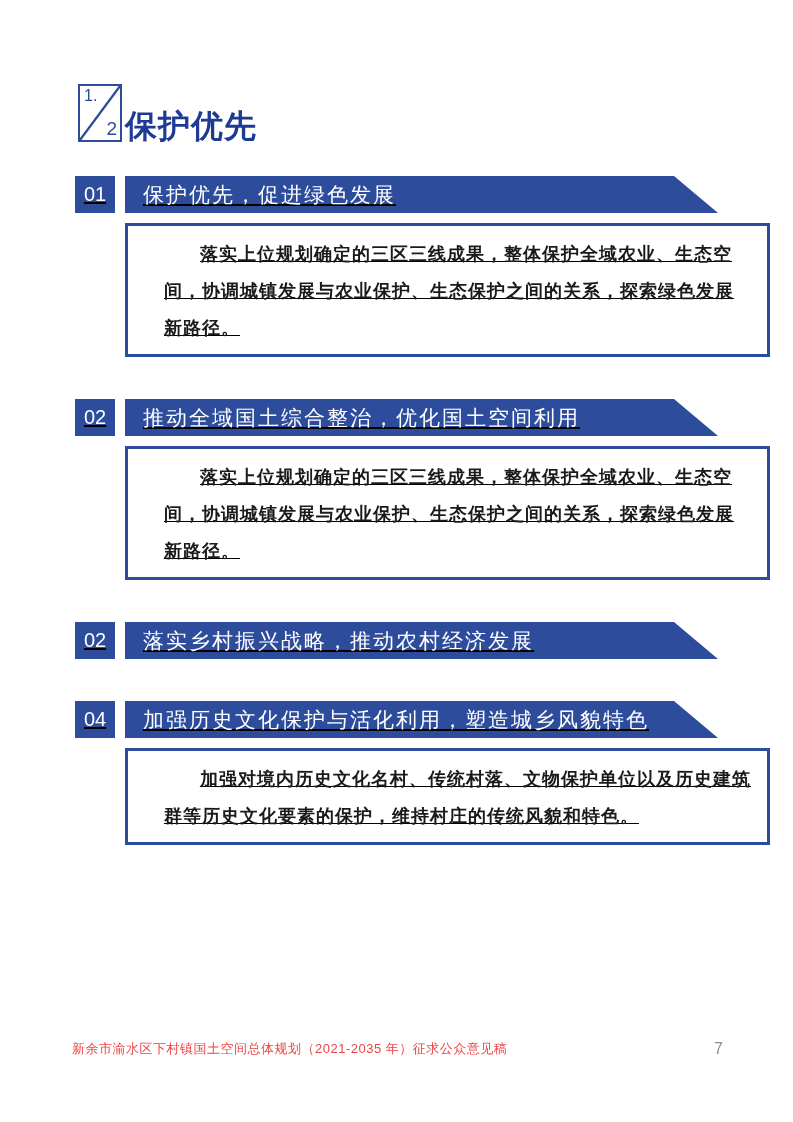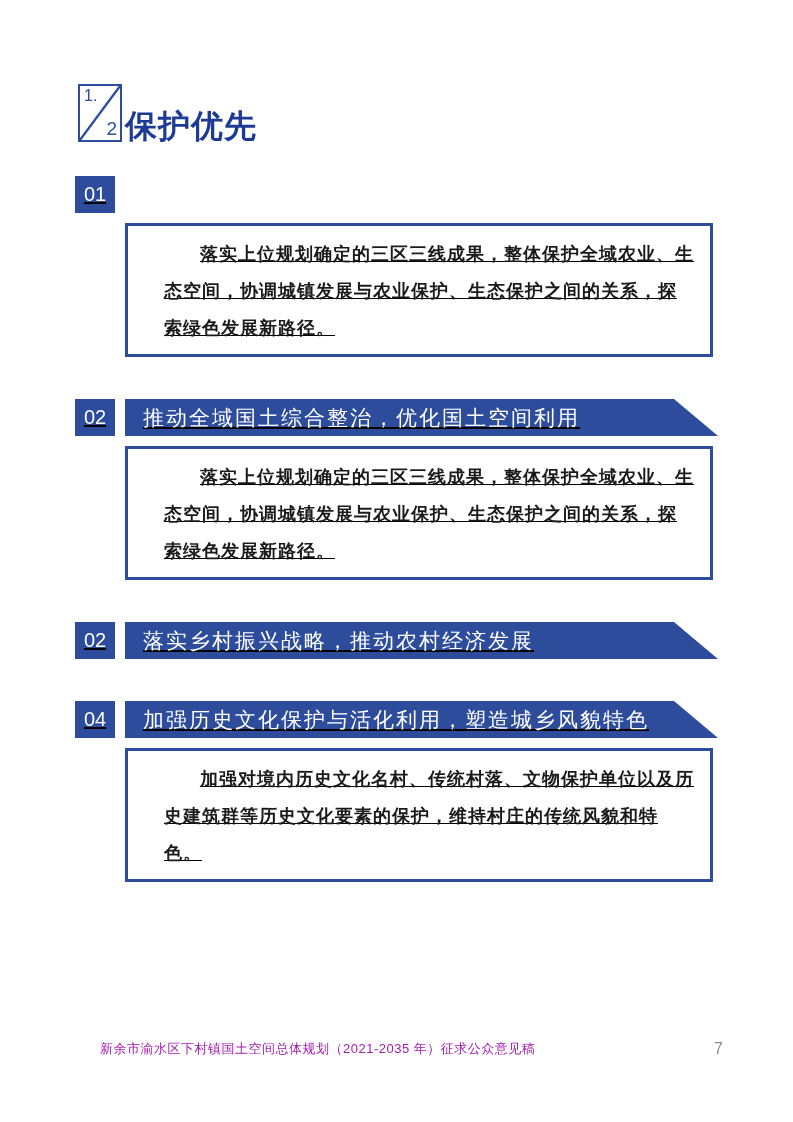--- a/index.html
+++ b/index.html
@@ -74,21 +74,21 @@
     clip-path: polygon(0 0, calc(100% - 44px) 0, 100% 100%, 0 100%);
     color: #ffffff;
     display: flex;
     align-items: center;
     padding-left: 18px;
     font-size: 21px;
     letter-spacing: 2px;
     font-family: "Liberation Serif", serif;
   }
   .content-box {
-    width: 588px;
+    width: 645px;
     margin-left: 50px;
     margin-top: 10px;
     border: 3px solid #2d4c9c;
     background: #ffffff;
     padding: 10px 16px 7px 36px;
   }
   .content-box p {
     font-family: "Liberation Serif", serif;
     font-weight: bold;
     font-size: 18px;
@@ -102,24 +102,23 @@
   .footer {
     position: absolute;
     left: 72px;
     right: 70px;
     top: 1040px;
     display: flex;
     justify-content: space-between;
     align-items: center;
   }
   .footer-title {
-    color: #a21caf;
+    color: #ef4444;
     font-size: 13px;
     letter-spacing: 0.5px;
-    margin-left: 28px;
   }
   .footer-page {
     color: #8c8c8c;
     font-size: 16px;
   }
 </style>
 </head>
 <body>
 
 <div class="page">
@@ -133,20 +132,21 @@
       <span class="chapter-num-bottom">2</span>
     </div>
     <div class="chapter-title">保护优先</div>
   </div>
 
   <div class="sections">
 
     <div class="section">
       <div class="section-head">
         <div class="badge">01</div>
+        <div class="banner">保护优先，促进绿色发展</div>
       </div>
       <div class="content-box">
         <p>落实上位规划确定的三区三线成果，整体保护全域农业、生态空间，协调城镇发展与农业保护、生态保护之间的关系，探索绿色发展新路径。</p>
       </div>
     </div>
 
     <div class="section">
       <div class="section-head">
         <div class="badge">02</div>
         <div class="banner">推动全域国土综合整治，优化国土空间利用</div>

